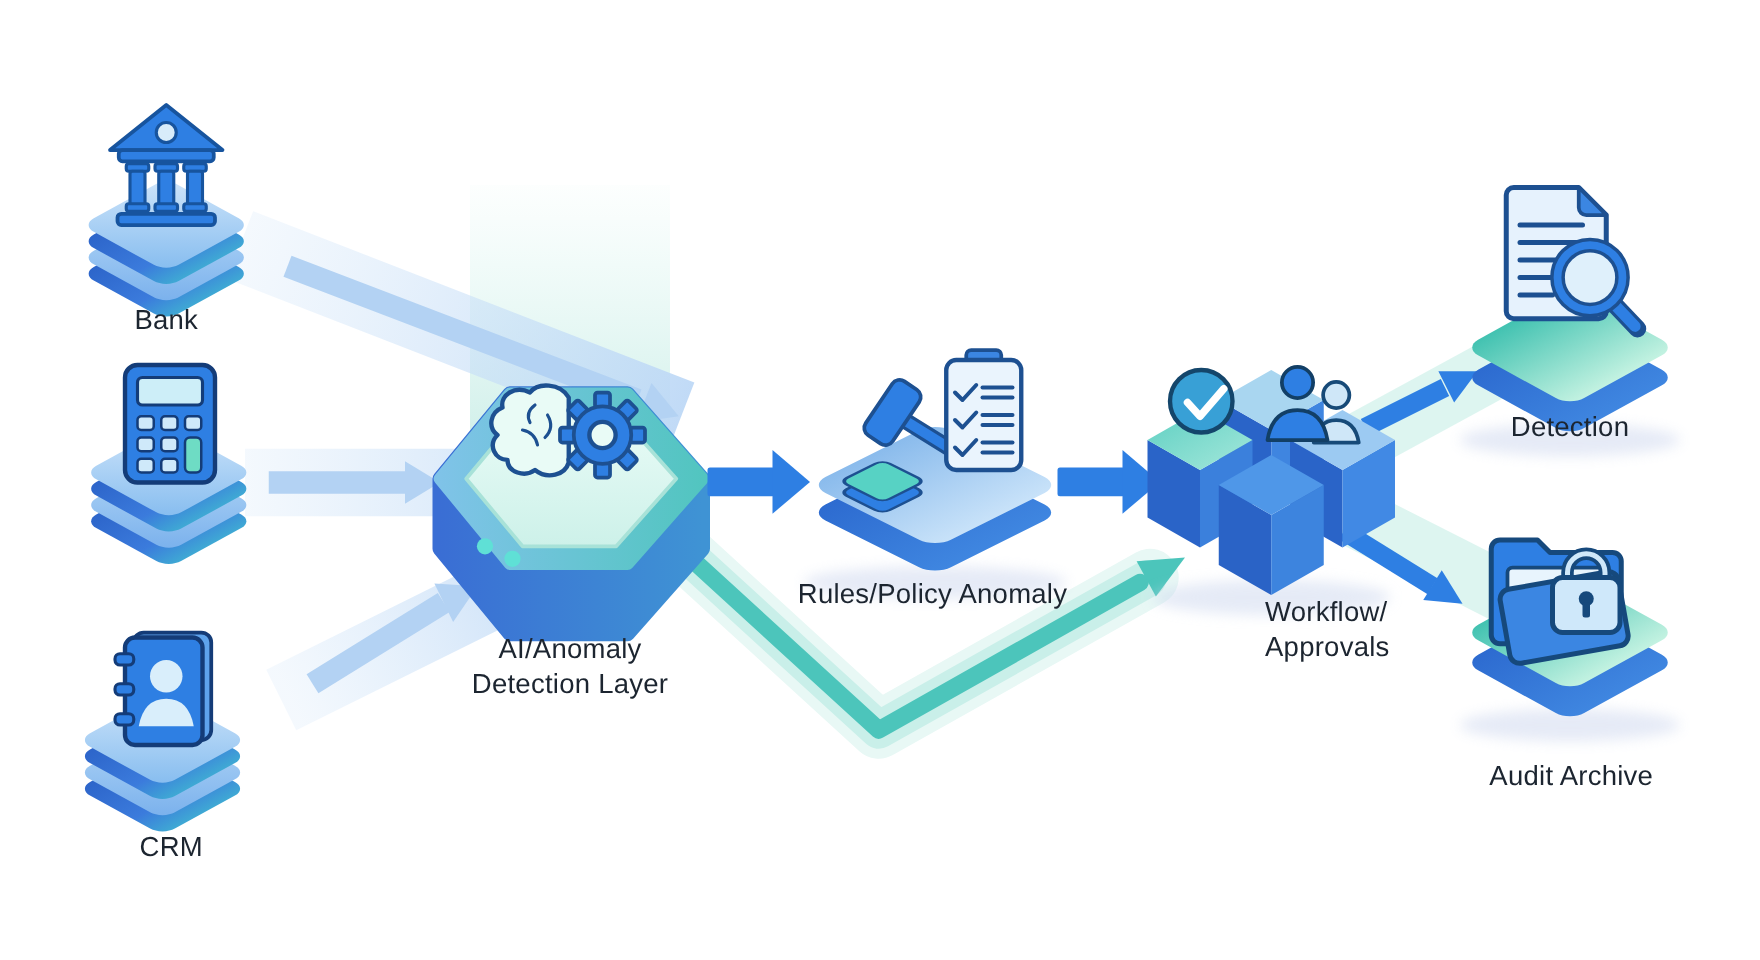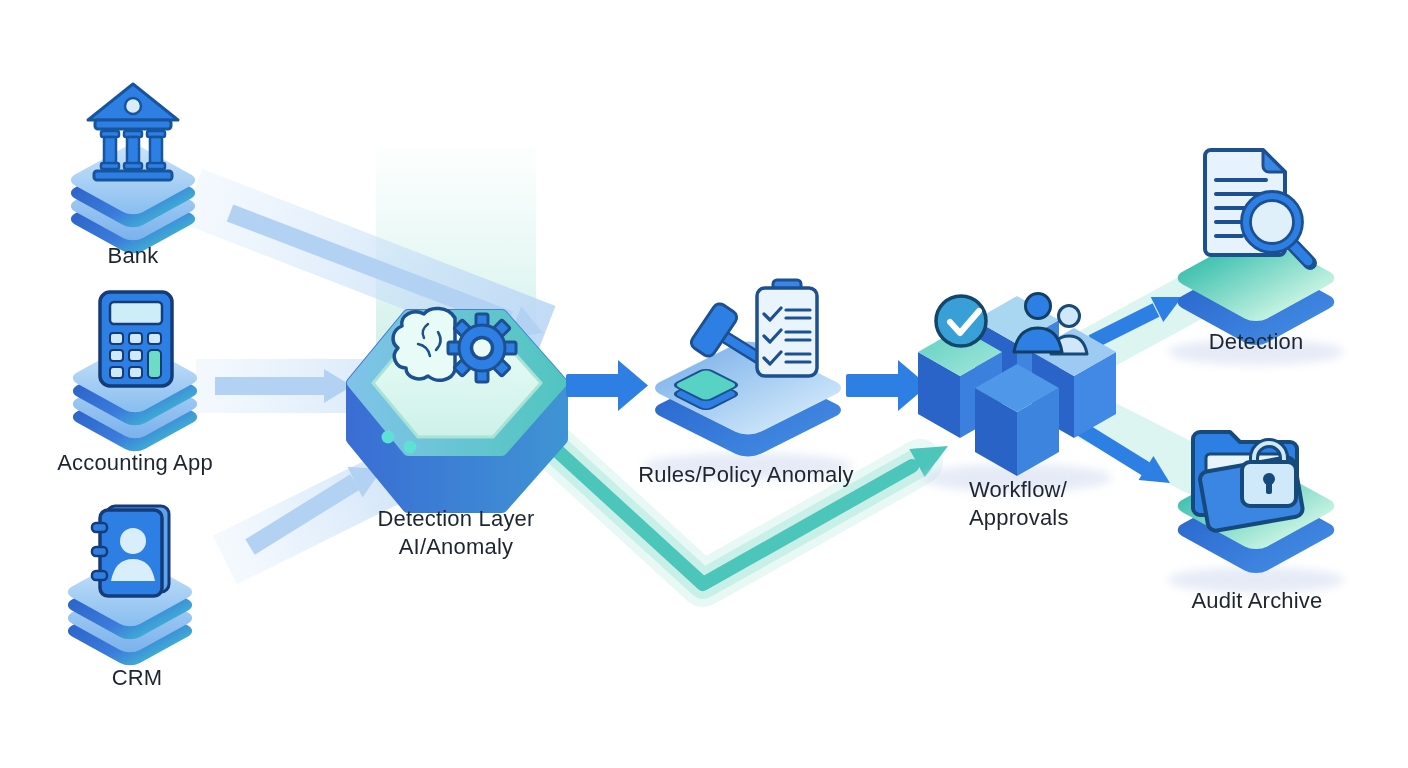--- a/index.html
+++ b/index.html
@@ -319,26 +319,25 @@
     </g>
     <path d="M1254,466 v-8 a15,15 0 0 1 30,0 v8" fill="none" stroke="#16497c" stroke-width="10"></path>
     <path d="M1254,466 v-8 a15,15 0 0 1 30,0 v8" fill="none" stroke="#cfe8fa" stroke-width="4"></path>
     <rect x="1242" y="462" width="54" height="44" rx="8" fill="#cfe8fa" stroke="#16497c" stroke-width="4"></rect>
     <circle cx="1269" cy="479" r="6" fill="#16497c"></circle>
     <rect x="1266" y="482" width="6" height="12" rx="2" fill="#16497c"></rect>
   </g>
 </svg>
 
   <div class="label center" style="left:133px;top:242px">Bank</div>
-  <div class="label center" style="left:135px;top:449px">Accounting App</div>
   <div class="label center" style="left:137px;top:664px">CRM</div>
   <div class="label center" style="left:456px;top:505px">
+    <div>AI/Anomaly</div>
     <div>Detection Layer</div>
-    <div>AI/Anomaly</div>
   </div>
   <div class="label center" style="left:746px;top:461px">Rules/Policy Anomaly</div>
-  <div class="label" style="left:969px;top:476px">
+  <div class="label" style="left:1012px;top:476px">
     <div>Workflow/</div>
     <div>Approvals</div>
   </div>
   <div class="label center" style="left:1256px;top:328px">Detection</div>
-  <div class="label center" style="left:1257px;top:587px">Audit Archive</div>
+  <div class="label center" style="left:1257px;top:607px">Audit Archive</div>
 </div>
 
 </body></html>

